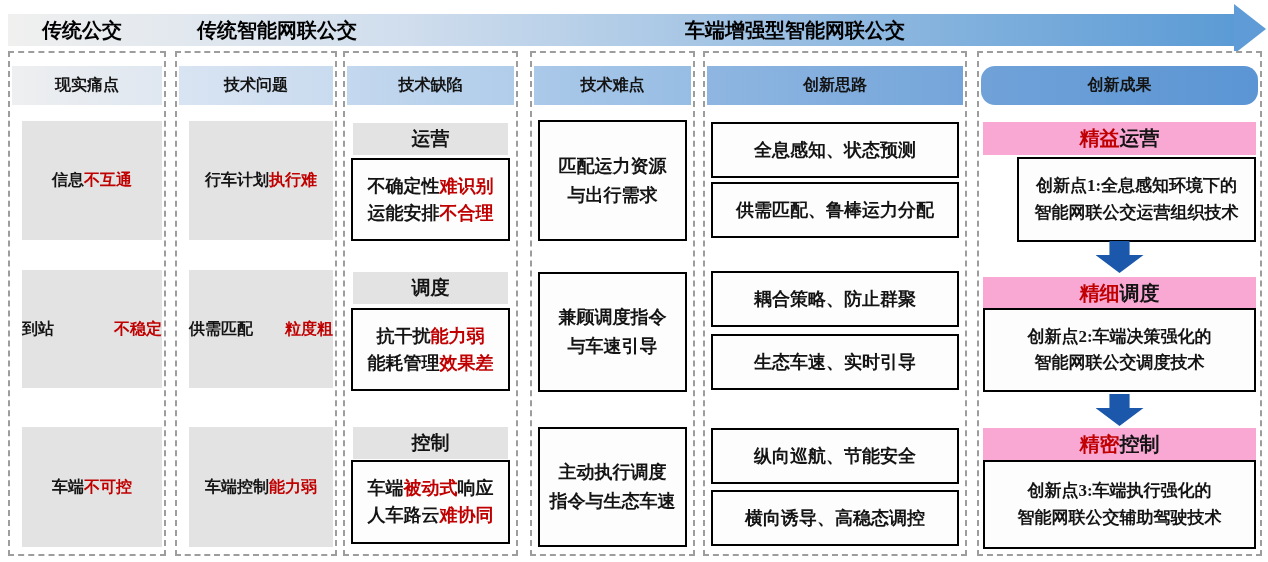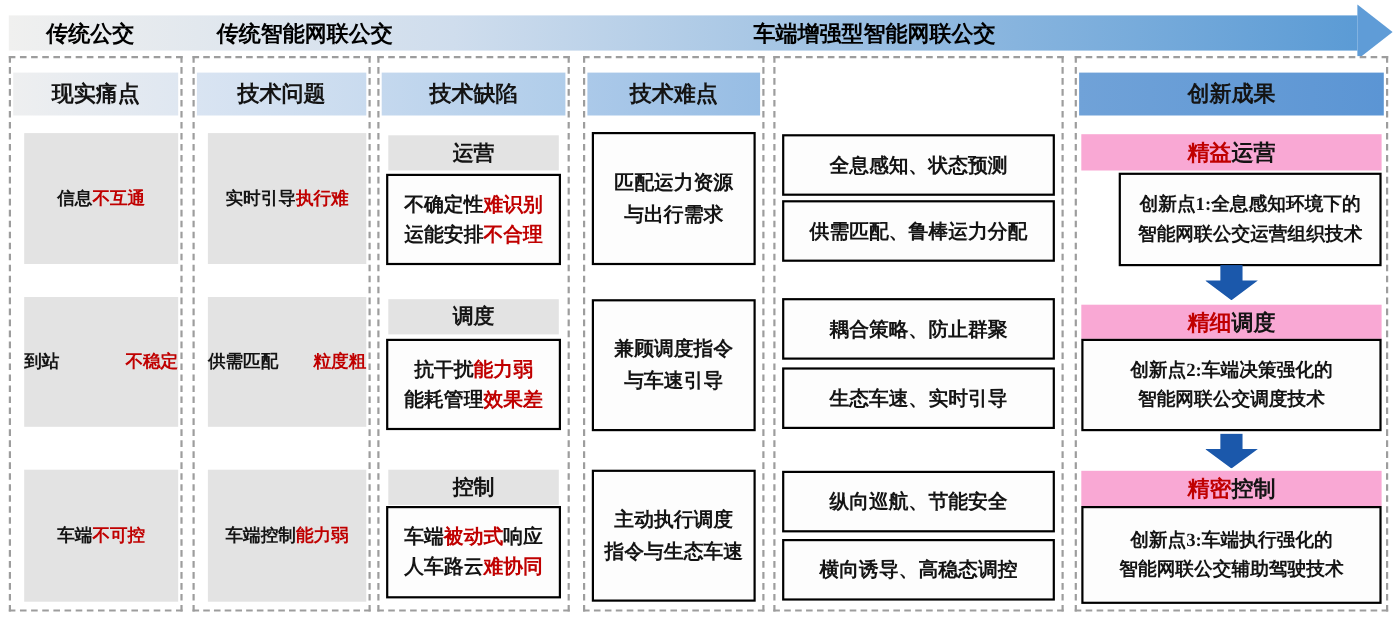--- a/index.html
+++ b/index.html
@@ -21,28 +21,28 @@
   }
   #col-pain{left:8px;width:158px;}
   #col-problem{left:175px;width:162px;}
   #col-defect{left:343px;width:175px;}
   #col-difficulty{left:530px;width:165px;}
   #col-idea{left:703px;width:264px;}
   #col-result{left:977px;width:285px;}
   .col-header{
     position:absolute;left:2px;right:2px;top:13px;height:39px;
     display:flex;align-items:center;justify-content:center;
-    font-size:20px;white-space:nowrap;
+    font-size:16px;white-space:nowrap;
   }
   .hdr-pain{background:linear-gradient(90deg,#eeeff0,#dfe7f1);}
   .hdr-problem{background:linear-gradient(90deg,#d9e4f2,#c9dbef);}
   .hdr-defect{background:linear-gradient(90deg,#c4d8ee,#b0cdea);}
   .hdr-difficulty{background:linear-gradient(90deg,#abc9e9,#97bde4);}
   .hdr-idea{background:linear-gradient(90deg,#8fb6e1,#74a5da);}
-  .hdr-result{background:linear-gradient(90deg,#70a2d8,#5b95d4);}
+  .hdr-result{background:linear-gradient(90deg,#70a2d8,#5b95d4);border-radius:14px;}
   
   .band{
     position:absolute;left:12px;right:2px;background:#e3e3e3;
     display:flex;align-items:center;justify-content:center;
     font-size:16px;white-space:nowrap;font-family:Liberation Mono, monospace;
   }
   .band.r1{top:68px;height:119px;}
   .band.r2{top:217px;height:118px;justify-content:space-between;}
   .band.r3{top:374px;height:120px;}
   
@@ -123,21 +123,21 @@
       </div>
     <div class="band r3">
         <span>车端</span>
         <span class="red">不可控</span>
       </div>
   </div>
 
   <div class="col" id="col-problem">
     <div class="col-header hdr-problem">技术问题</div>
     <div class="band r1">
-        <span>实时引导</span>
+        <span>行车计划</span>
         <span class="red">执行难</span>
       </div>
     <div class="band r2">
         <span>供需匹配</span>
         <span class="red">粒度粗</span>
       </div>
     <div class="band r3">
         <span>车端控制</span>
         <span class="red">能力弱</span>
       </div>
@@ -169,20 +169,21 @@
       </div>
     <div class="hbox r2">
         <span>兼顾调度指令<br>与车速引导</span>
       </div>
     <div class="hbox r3">
         <span>主动执行调度<br>指令与生态车速</span>
       </div>
   </div>
 
   <div class="col" id="col-idea">
+    <div class="col-header hdr-idea">创新思路</div>
     <div class="ibox r1a">全息感知、状态预测</div>
     <div class="ibox r1b">供需匹配、鲁棒运力分配</div>
     <div class="ibox r2a">耦合策略、防止群聚</div>
     <div class="ibox r2b">生态车速、实时引导</div>
     <div class="ibox r3a">纵向巡航、节能安全</div>
     <div class="ibox r3b">横向诱导、高稳态调控</div>
   </div>
 
   <div class="col" id="col-result">
     <div class="col-header hdr-result">创新成果</div>

